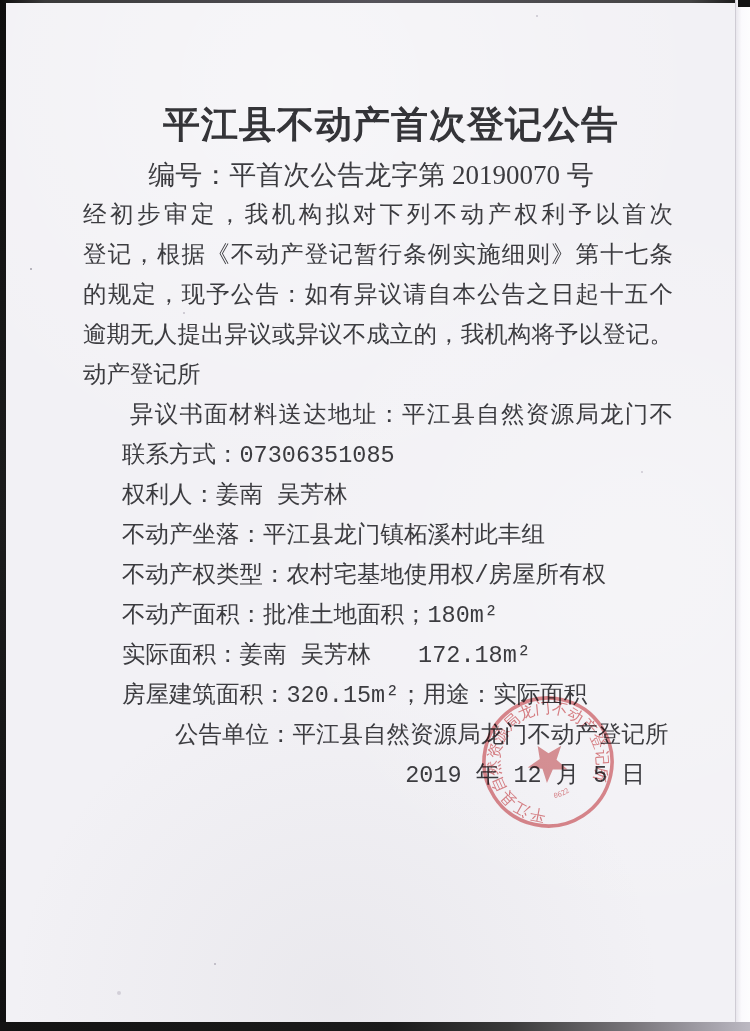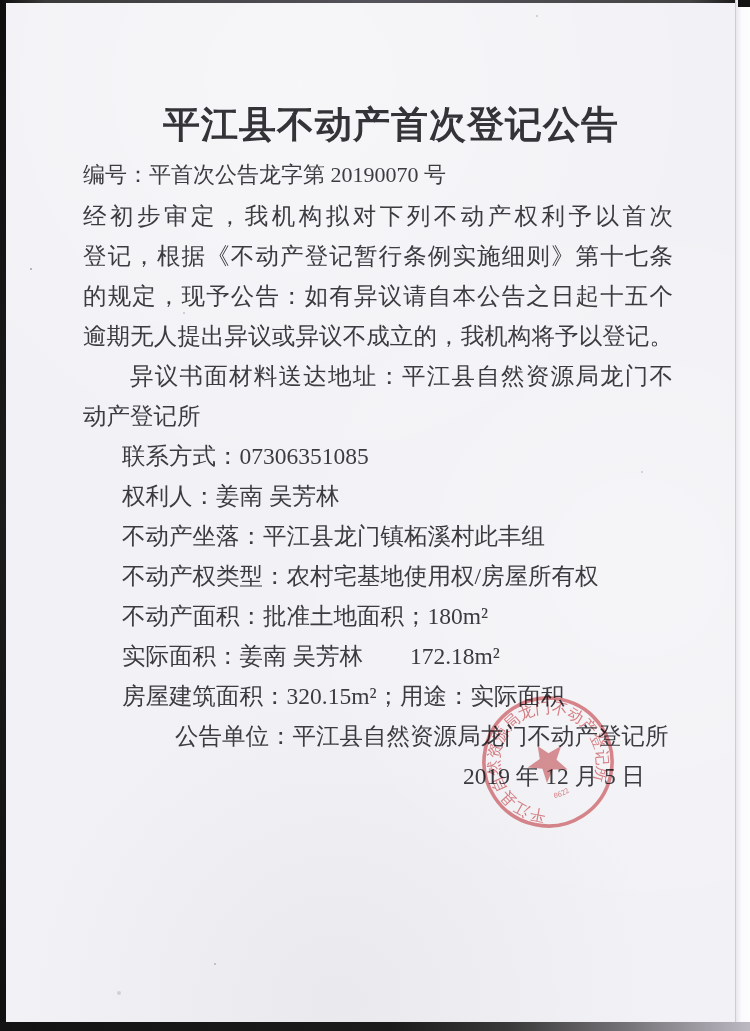--- a/index.html
+++ b/index.html
@@ -19,26 +19,27 @@
   .page-title{
     position:absolute;top:84px;left:0;width:750px;
     text-align:center;
     font-size:37px;font-weight:700;letter-spacing:1px;
     color:#343438;
     margin:16px;
   }
   .doc-no{
     position:absolute;top:155px;left:83px;width:590px;
     box-sizing:border-box;
-    font-size:22px;line-height:40px;height:40px;
-    text-align:left;padding-right:14px;
+    font-size:27px;line-height:40px;height:40px;
+    text-align:center;padding-right:14px;
   }
   .content{
     position:absolute;top:196px;left:83px;width:590px;
     font-size:23.5px;
+    font-family:Liberation Mono, monospace;
   }
   .line{height:40px;line-height:40px;}
   .jline{text-align:justify;text-align-last:justify;}
   .indent2{text-indent:47px;}
   .item{padding-left:39px;}
   .issuer{padding-left:92px;}
   .date{text-align:right;padding-right:28px;}
   
   .seal{
     position:absolute;left:478px;top:692px;width:140px;height:140px;
@@ -70,22 +71,22 @@
 
   <div class="doc-no">编号：平首次公告龙字第 20190070 号</div>
 
   <div class="content">
     <div>
         <div class="line jline">经初步审定，我机构拟对下列不动产权利予以首次</div>
         <div class="line jline">登记，根据《不动产登记暂行条例实施细则》第十七条</div>
         <div class="line jline">的规定，现予公告：如有异议请自本公告之日起十五个</div>
         <div class="line jline">逾期无人提出异议或异议不成立的，我机构将予以登记。</div>
       </div>
+    <div class="line">动产登记所</div>
     <div class="line jline indent2">异议书面材料送达地址：平江县自然资源局龙门不</div>
-    <div class="line">动产登记所</div>
     <div>
         <div class="line item">联系方式：07306351085</div>
         <div class="line item">权利人：姜南 吴芳林</div>
         <div class="line item">不动产坐落：平江县龙门镇柘溪村此丰组</div>
         <div class="line item">不动产权类型：农村宅基地使用权/房屋所有权</div>
         <div class="line item">不动产面积：批准土地面积；180m²</div>
         <div class="line item">实际面积：姜南 吴芳林　　172.18m²</div>
         <div class="line item">房屋建筑面积：320.15m²；用途：实际面积</div>
       </div>
     <div class="line issuer">公告单位：平江县自然资源局龙门不动产登记所</div>

